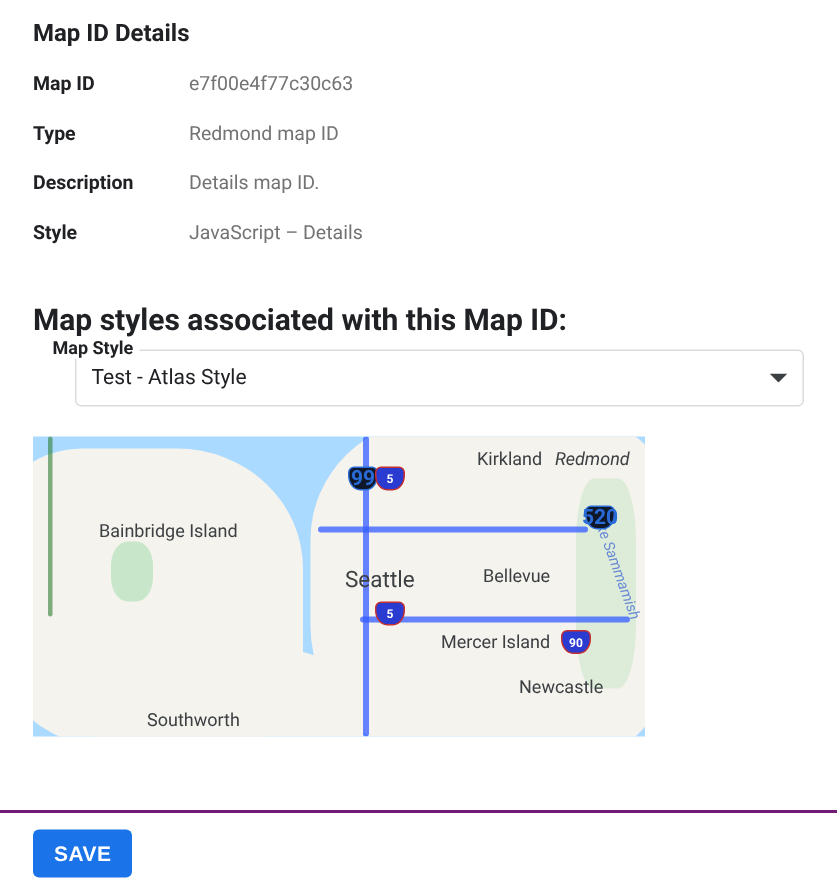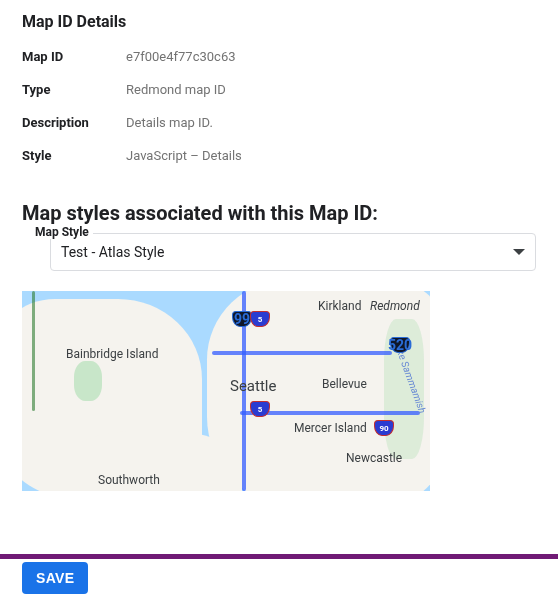--- a/index.html
+++ b/index.html
@@ -108,22 +108,22 @@
       font-size: 12px;
       color: #3c4043;
       white-space: nowrap;
     }
     .maplabel.big { font-size: 15px; }
     .maplabel.samm { color:#6a8bd4; font-style:italic; font-size:10px; transform:rotate(70deg); }
 
     .footer {
       position: absolute;
       left: 0; right: 0; bottom: 0;
-      border-top: 5px solid #701a75;
-      height: 42px;
+      border-top: 2px solid #701a75;
+      height: 56px;
       display: flex;
       align-items: center;
       padding-left: 22px;
       background:#fff;
     }
     .save-btn {
       background: #1a73e8;
       color: #fff;
       font-weight: 600;
       font-size: 14px;

